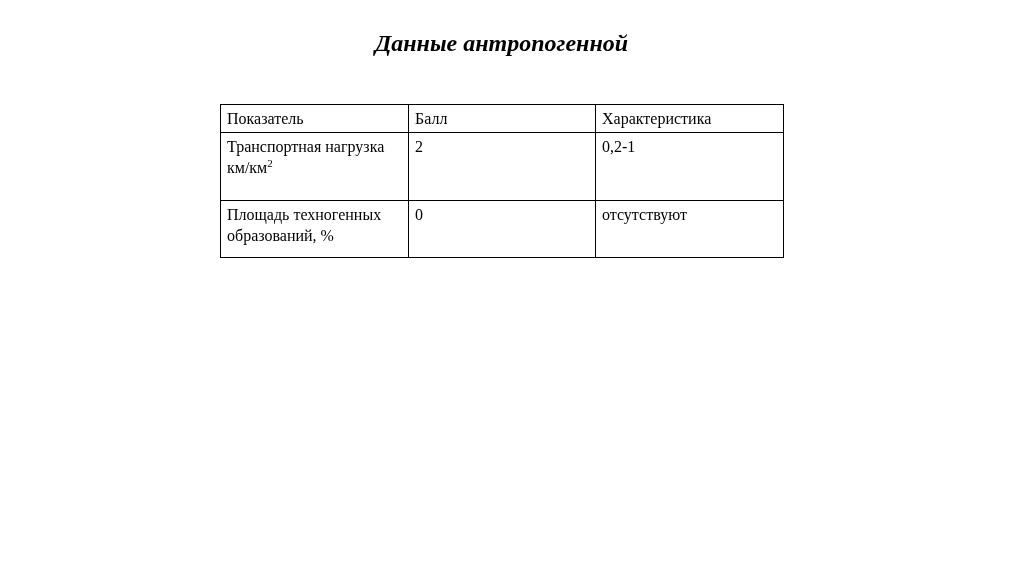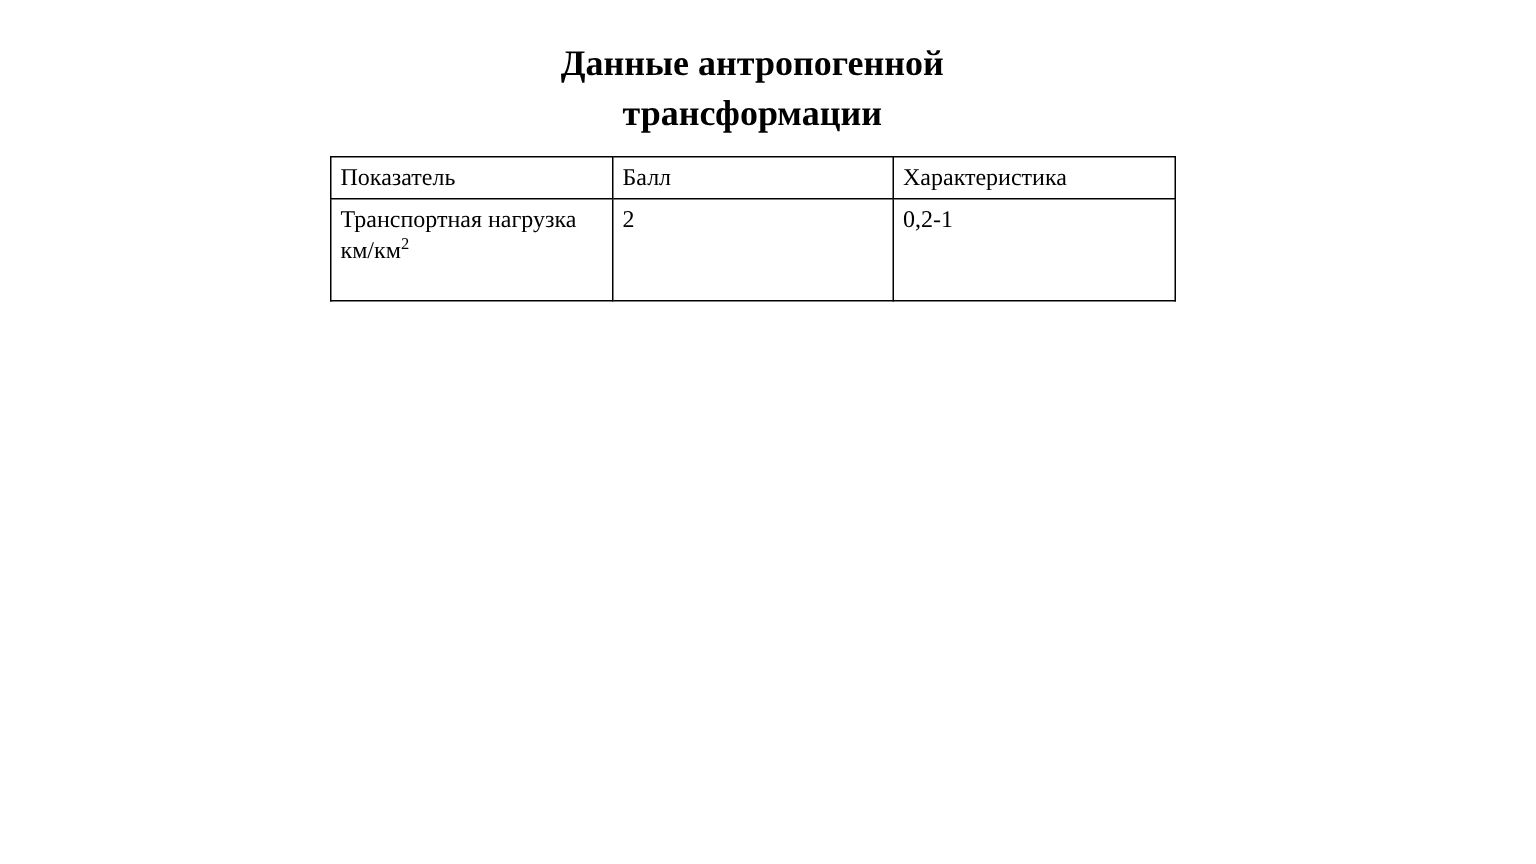--- a/index.html
+++ b/index.html
@@ -20,20 +20,21 @@
     position: absolute;
     left: 220px;
     top: 27px;
     width: 563px;
     margin: 0;
     text-align: center;
     font-size: 24px;
     font-weight: bold;
     line-height: 33px;
     color: #000000;
+    font-style: italic;
   }
   .title-line {
     display: block;
   }
   .data-table {
     position: absolute;
     left: 220px;
     top: 104px;
     width: 563px;
     border-collapse: collapse;
@@ -62,21 +63,20 @@
     line-height: 0;
   }
 </style>
 </head>
 <body>
 
 <div class="slide">
 
   <h1 class="title">
     <span class="title-line">Данные антропогенной</span>
-    <span class="title-line">трансформации</span>
   </h1>
 
   <table class="data-table">
     <colgroup>
       <col class="c1">
         <col class="c2">
         <col class="c3">
     </colgroup>
     <thead>
       <tr>
@@ -84,16 +84,21 @@
         <th>Балл</th>
         <th>Характеристика</th>
       </tr>
     </thead>
     <tbody>
       <tr class="r2">
         <td><span>Транспортная нагрузка км/км</span><sup>2</sup></td>
         <td>2</td>
         <td>0,2-1</td>
       </tr>
+      <tr class="r3">
+        <td><span>Площадь техногенных образований, %</span><sup></sup></td>
+        <td>0</td>
+        <td>отсутствуют</td>
+      </tr>
     </tbody>
   </table>
 
 </div>
 
 </body></html>

